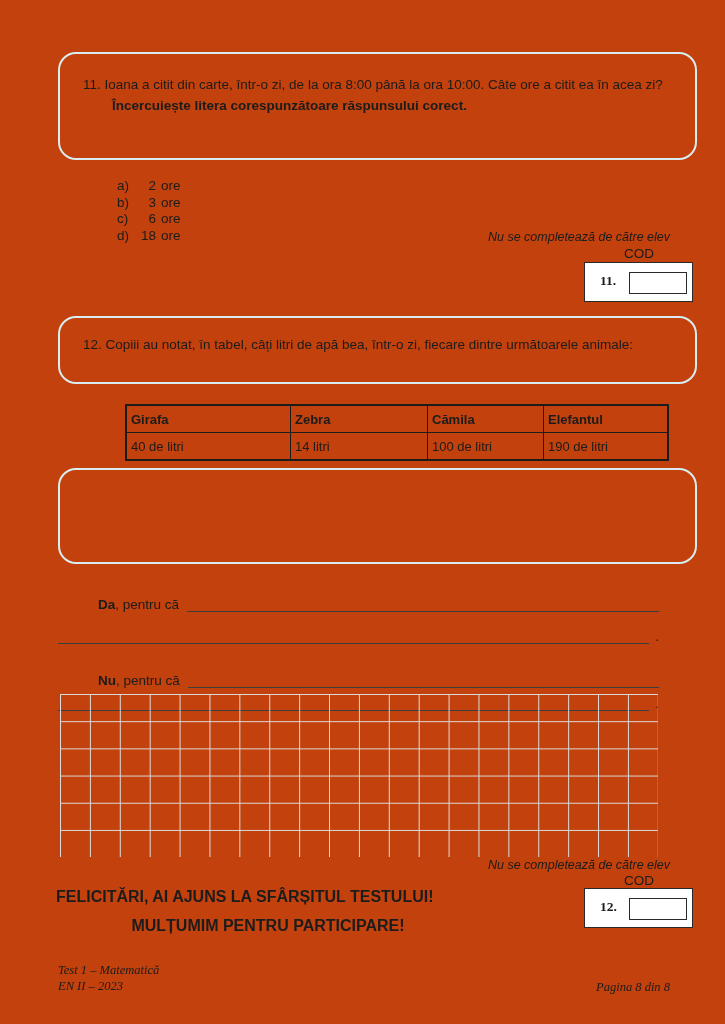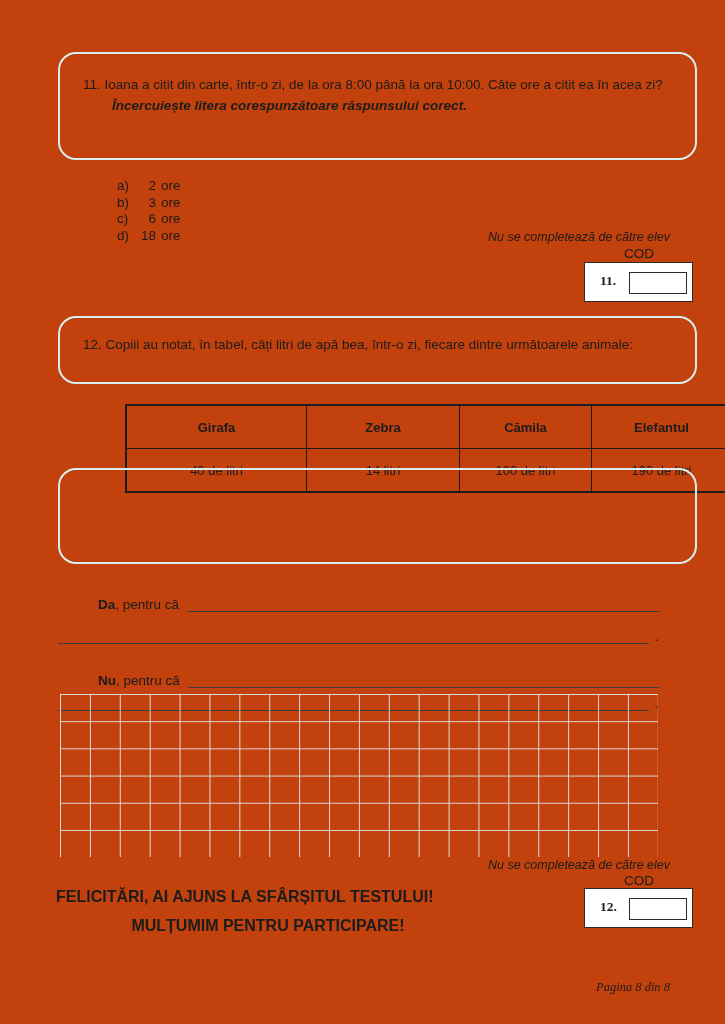--- a/index.html
+++ b/index.html
@@ -6,38 +6,38 @@
   .page{
     position:relative;width:725px;height:1024px;background:#c2410c;
     font-family:"Liberation Sans",sans-serif;color:#1c1c1c;overflow:hidden;
   }
   .abs{position:absolute;}
   
   .qbox{
     position:absolute;border:2px solid #d9edf1;border-radius:18px;background:transparent;
   }
   .qtext{font-size:13.5px;line-height:18px;margin:0;}
-  .bi{font-weight:bold;font-style:italic;}
+  .bi{font-weight:bold;}
   .instr{font-size:13.5px;line-height:18px;margin:3px 0 0 29px;}
   
   .options{font-size:13.5px;}
   .opt-row{display:flex;height:16.5px;line-height:16.5px;}
   .opt-letter{width:20px;}
   .opt-value{width:19px;text-align:right;}
   .opt-unit{margin-left:5px;}
   
   .cod-note{font-size:12.5px;font-style:italic;white-space:nowrap;}
   .cod-label{width:110px;text-align:center;font-size:13.5px;}
   .cod-box{width:107px;height:38px;border:1.5px solid #2a2a2a;background:#ffffff;}
   .cod-item{position:absolute;left:15px;top:10px;font-family:"Liberation Serif",serif;font-weight:bold;font-size:13.5px;}
   .cod-inner{position:absolute;left:44px;top:9px;width:56px;height:20px;border:1.5px solid #2a2a2a;background:#ffffff;}
   
   table.animals{border-collapse:collapse;table-layout:fixed;font-size:13px;}
   table.animals th,table.animals td{
-    border:1px solid #1c1c1c;height:18px;padding:12px;text-align:center;vertical-align:middle;
+    border:1px solid #1c1c1c;height:18px;padding:4px;text-align:left;vertical-align:middle;
   }
   table.animals{border:2px solid #1c1c1c;}
   table.animals th{font-weight:bold;}
   
   .ans{width:601px;font-size:13.5px;}
   .ans-row{display:flex;align-items:flex-end;height:20px;}
   .wline{flex:1;border-bottom:1.6px solid #3d3d3d;height:15px;margin-left:8px;}
   .wline.full{margin-left:0;}
   .dot{width:10px;text-align:right;}
   .ans-ind{padding-left:40px;}
@@ -147,15 +147,19 @@
   <div class="abs cod-box" style="left:584px;top:888px;">
     <span class="cod-item">12.</span>
     <span class="cod-inner"></span>
   </div>
 
   <div class="abs closing" style="left:56px;top:887px;">
     <div>FELICITĂRI, AI AJUNS LA SFÂRȘITUL TESTULUI!</div>
     <div class="l2">MULȚUMIM PENTRU PARTICIPARE!</div>
   </div>
 
+  <div class="abs footer" style="left:58px;top:962px;">
+    <div>Test 1 – Matematică</div>
+    <div>EN II – 2023</div>
+  </div>
   <div class="abs footer" style="right:55px;top:979px;">Pagina 8 din 8</div>
 
 </div>
 
 </body></html>

